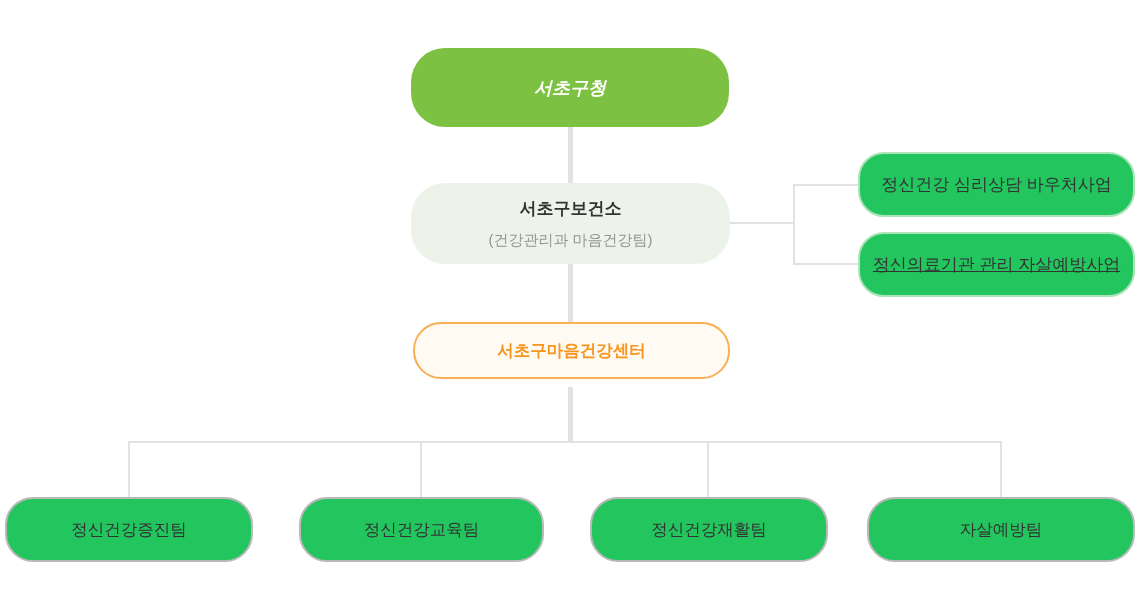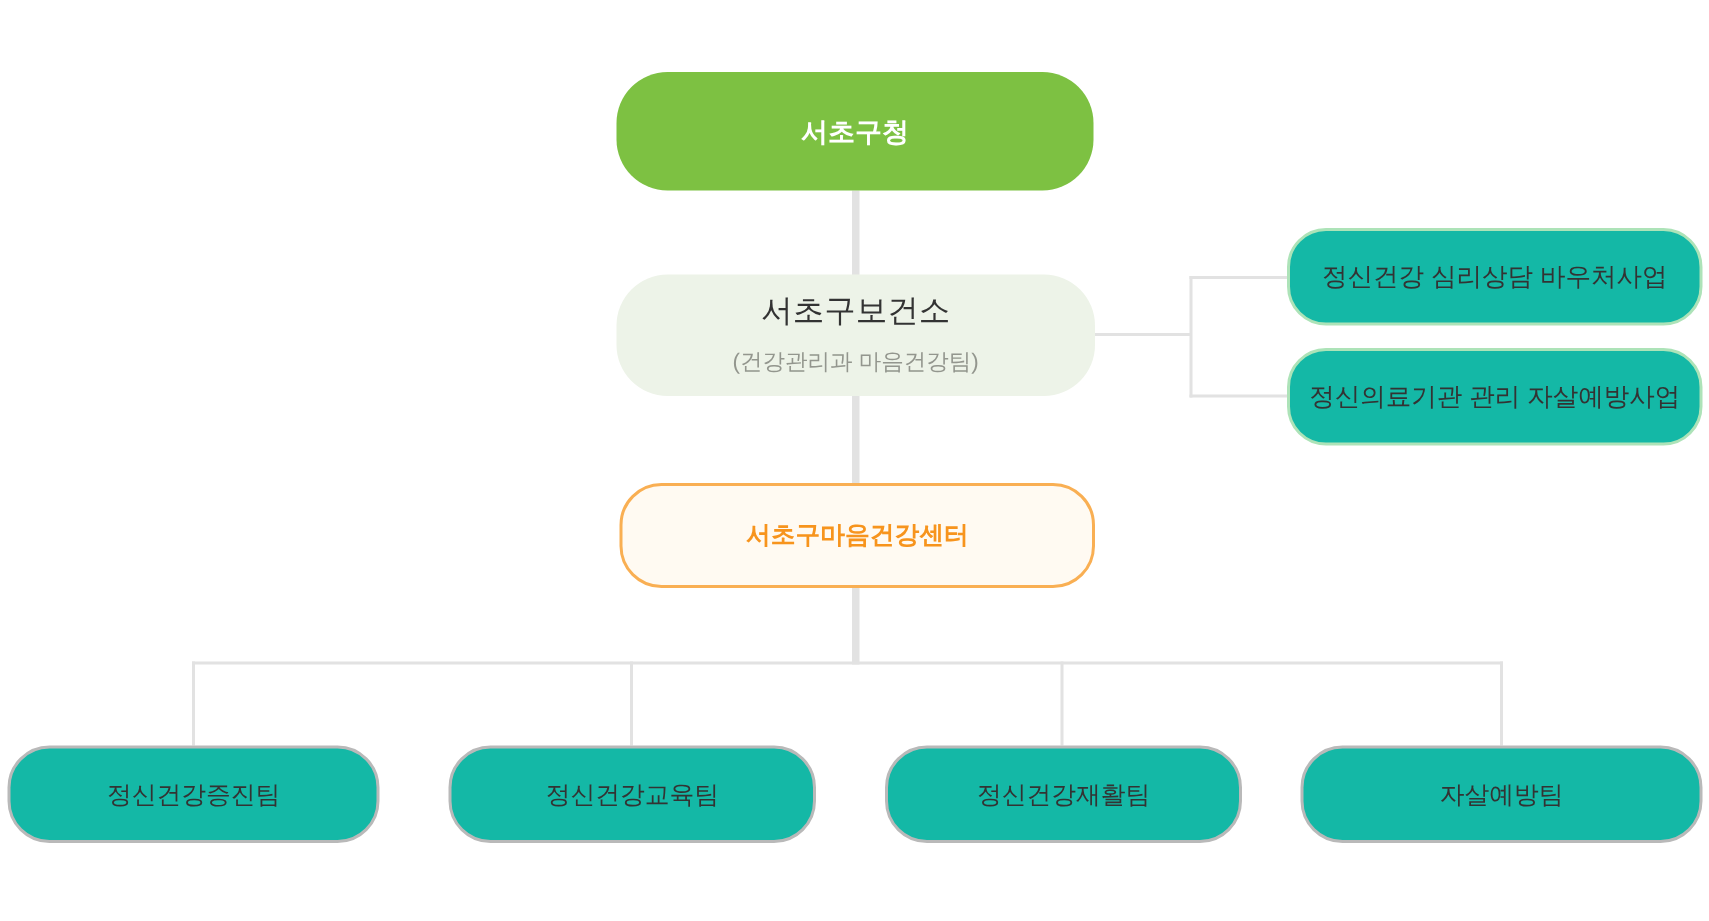--- a/index.html
+++ b/index.html
@@ -28,59 +28,60 @@
     overflow:hidden;
   }
   .node{
     position:absolute;
     display:flex;
     flex-direction:column;
     align-items:center;
     justify-content:center;
     text-align:center;
     border-radius:30px;
-    background:#14b8a6;
+    background:#22c55e;
     z-index:2;
   }
   .node-root{
     left:411px;top:48px;width:318px;height:79px;
     background:var(--brand-green);
     border-radius:34px;
     color:#ffffff;
     font-size:18px;
     font-weight:bold;
+    font-style:italic;
   }
   .node-health{
     left:411px;top:183px;width:319px;height:81px;
     background:var(--light-green-bg);
     border-radius:34px;
   }
   .node-health .title{
-    font-size:21px;
-    font-weight:normal;
+    font-size:17px;
+    font-weight:bold;
     color:var(--text-dark);
     line-height:1.25;
   }
   .node-health .subtitle{
     font-size:15px;
     color:var(--text-muted);
     line-height:1.25;
     margin-top:12px;
   }
   .node-side{
     left:858px;width:277px;height:65px;
     border:2px solid var(--mint-border);
     border-radius:26px;
     font-size:17px;
     color:var(--text-dark);
   }
   .node-side.first{top:152px;}
-  .node-side.second{top:232px;}
+  .node-side.second{top:232px;text-decoration:underline;}
   .node-mind{
-    left:413px;top:322px;width:317px;height:70px;
+    left:413px;top:322px;width:317px;height:57px;
     border:2px solid var(--orange-border);
     background:var(--orange-bg);
     border-radius:28px;
     color:var(--orange-text);
     font-size:16.5px;
     font-weight:bold;
   }
   .node-team{
     top:497px;height:65px;
     border:2px solid var(--gray-border);

